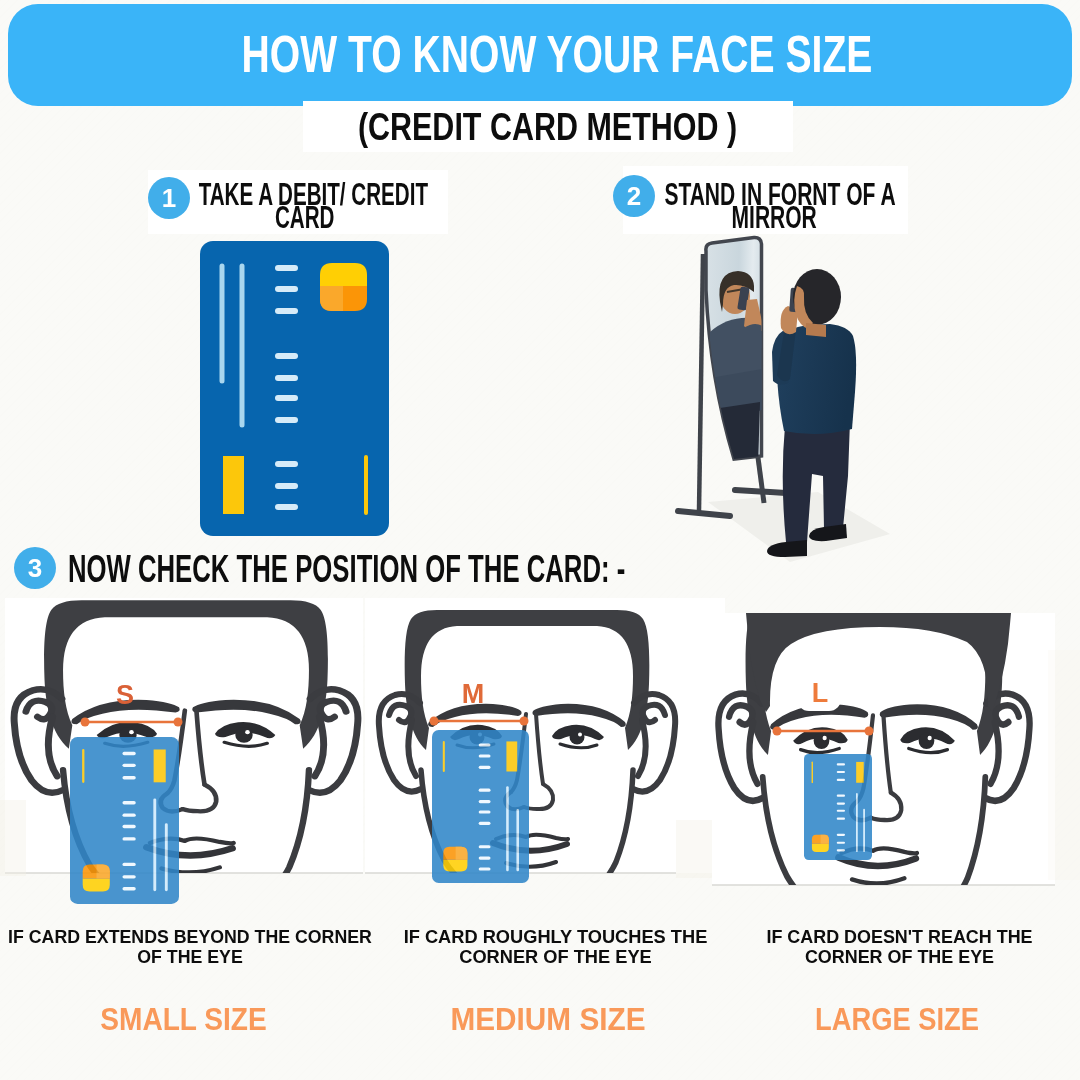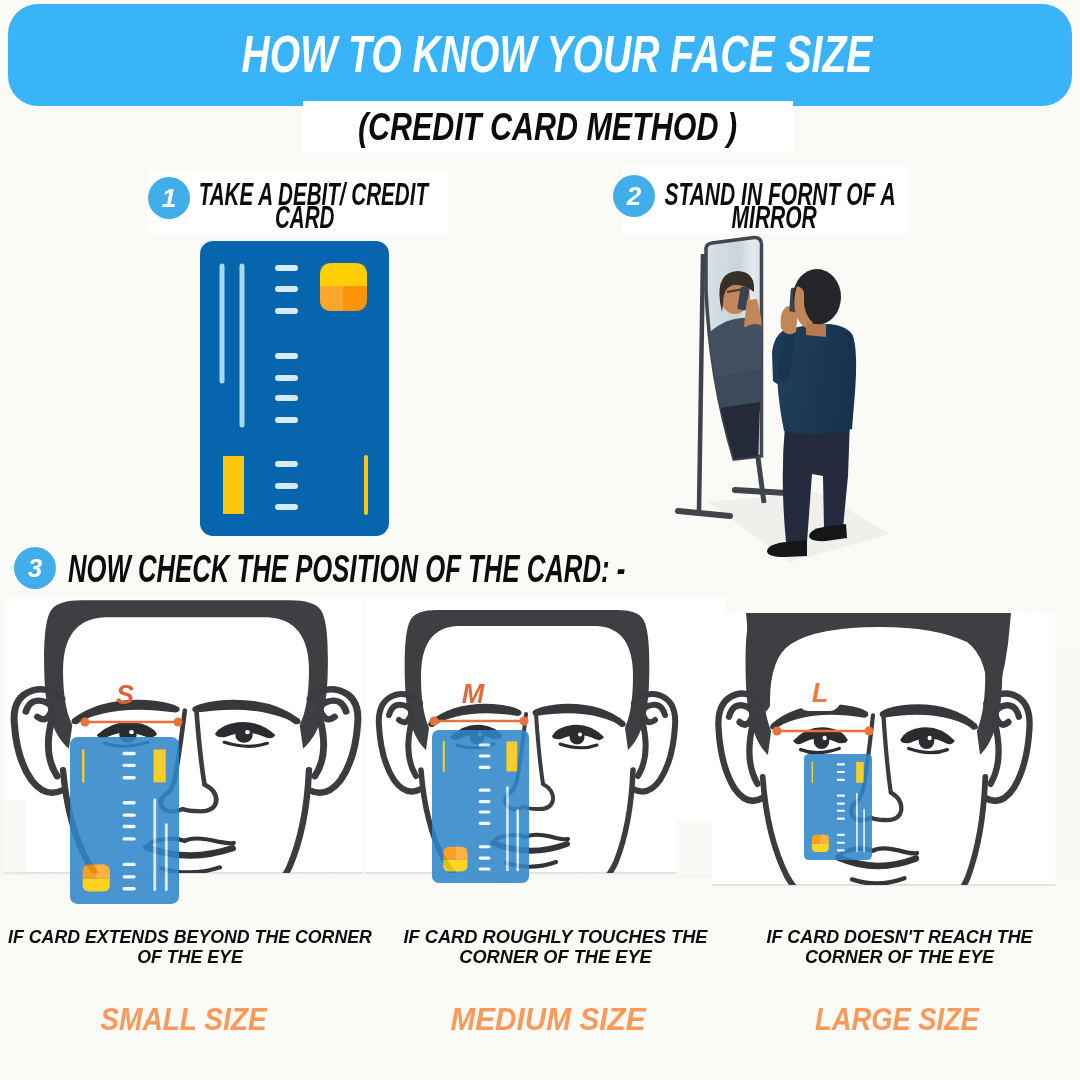--- a/index.html
+++ b/index.html
@@ -1,19 +1,19 @@
 <!DOCTYPE html>
 <html><head>
 <meta charset="utf-8">
 <style>
   html,body{margin:0;padding:0;}
   body{width:1080px;height:1080px;overflow:hidden;font-family:"Liberation Sans",sans-serif;}
   #page{position:absolute;left:0;top:0;width:1080px;height:1080px;
     background:#fafaf7;
-    background-image:repeating-linear-gradient(135deg, rgba(130,130,110,0.009) 0 1px, rgba(0,0,0,0) 1px 6px);font-style:italic;}
+    background-image:repeating-linear-gradient(135deg, rgba(130,130,110,0.009) 0 1px, rgba(0,0,0,0) 1px 6px);}
   .abs{position:absolute;}
   .white{background:#fff;}
   #banner{left:8px;top:4px;width:1064px;height:102px;background:#3ab4f8;border-radius:30px;}
   #title{left:137px;top:28px;width:840px;text-align:center;color:#fff;font-weight:bold;font-size:52px;line-height:52px;
     transform:scaleX(0.752);transform-origin:center top;white-space:nowrap;}
   #subband{left:303px;top:101px;width:490px;height:51px;background:#fff;}
   #subtitle{left:311px;top:108px;width:473px;text-align:center;font-weight:bold;font-size:38px;line-height:38px;color:#0d0d0d;
     transform:scaleX(0.802);transform-origin:center top;white-space:nowrap;}
   .stepcirc{width:42px;height:42px;border-radius:50%;background:#41aeea;color:#fff;
     font-weight:bold;font-size:26px;display:flex;align-items:center;justify-content:center;}

